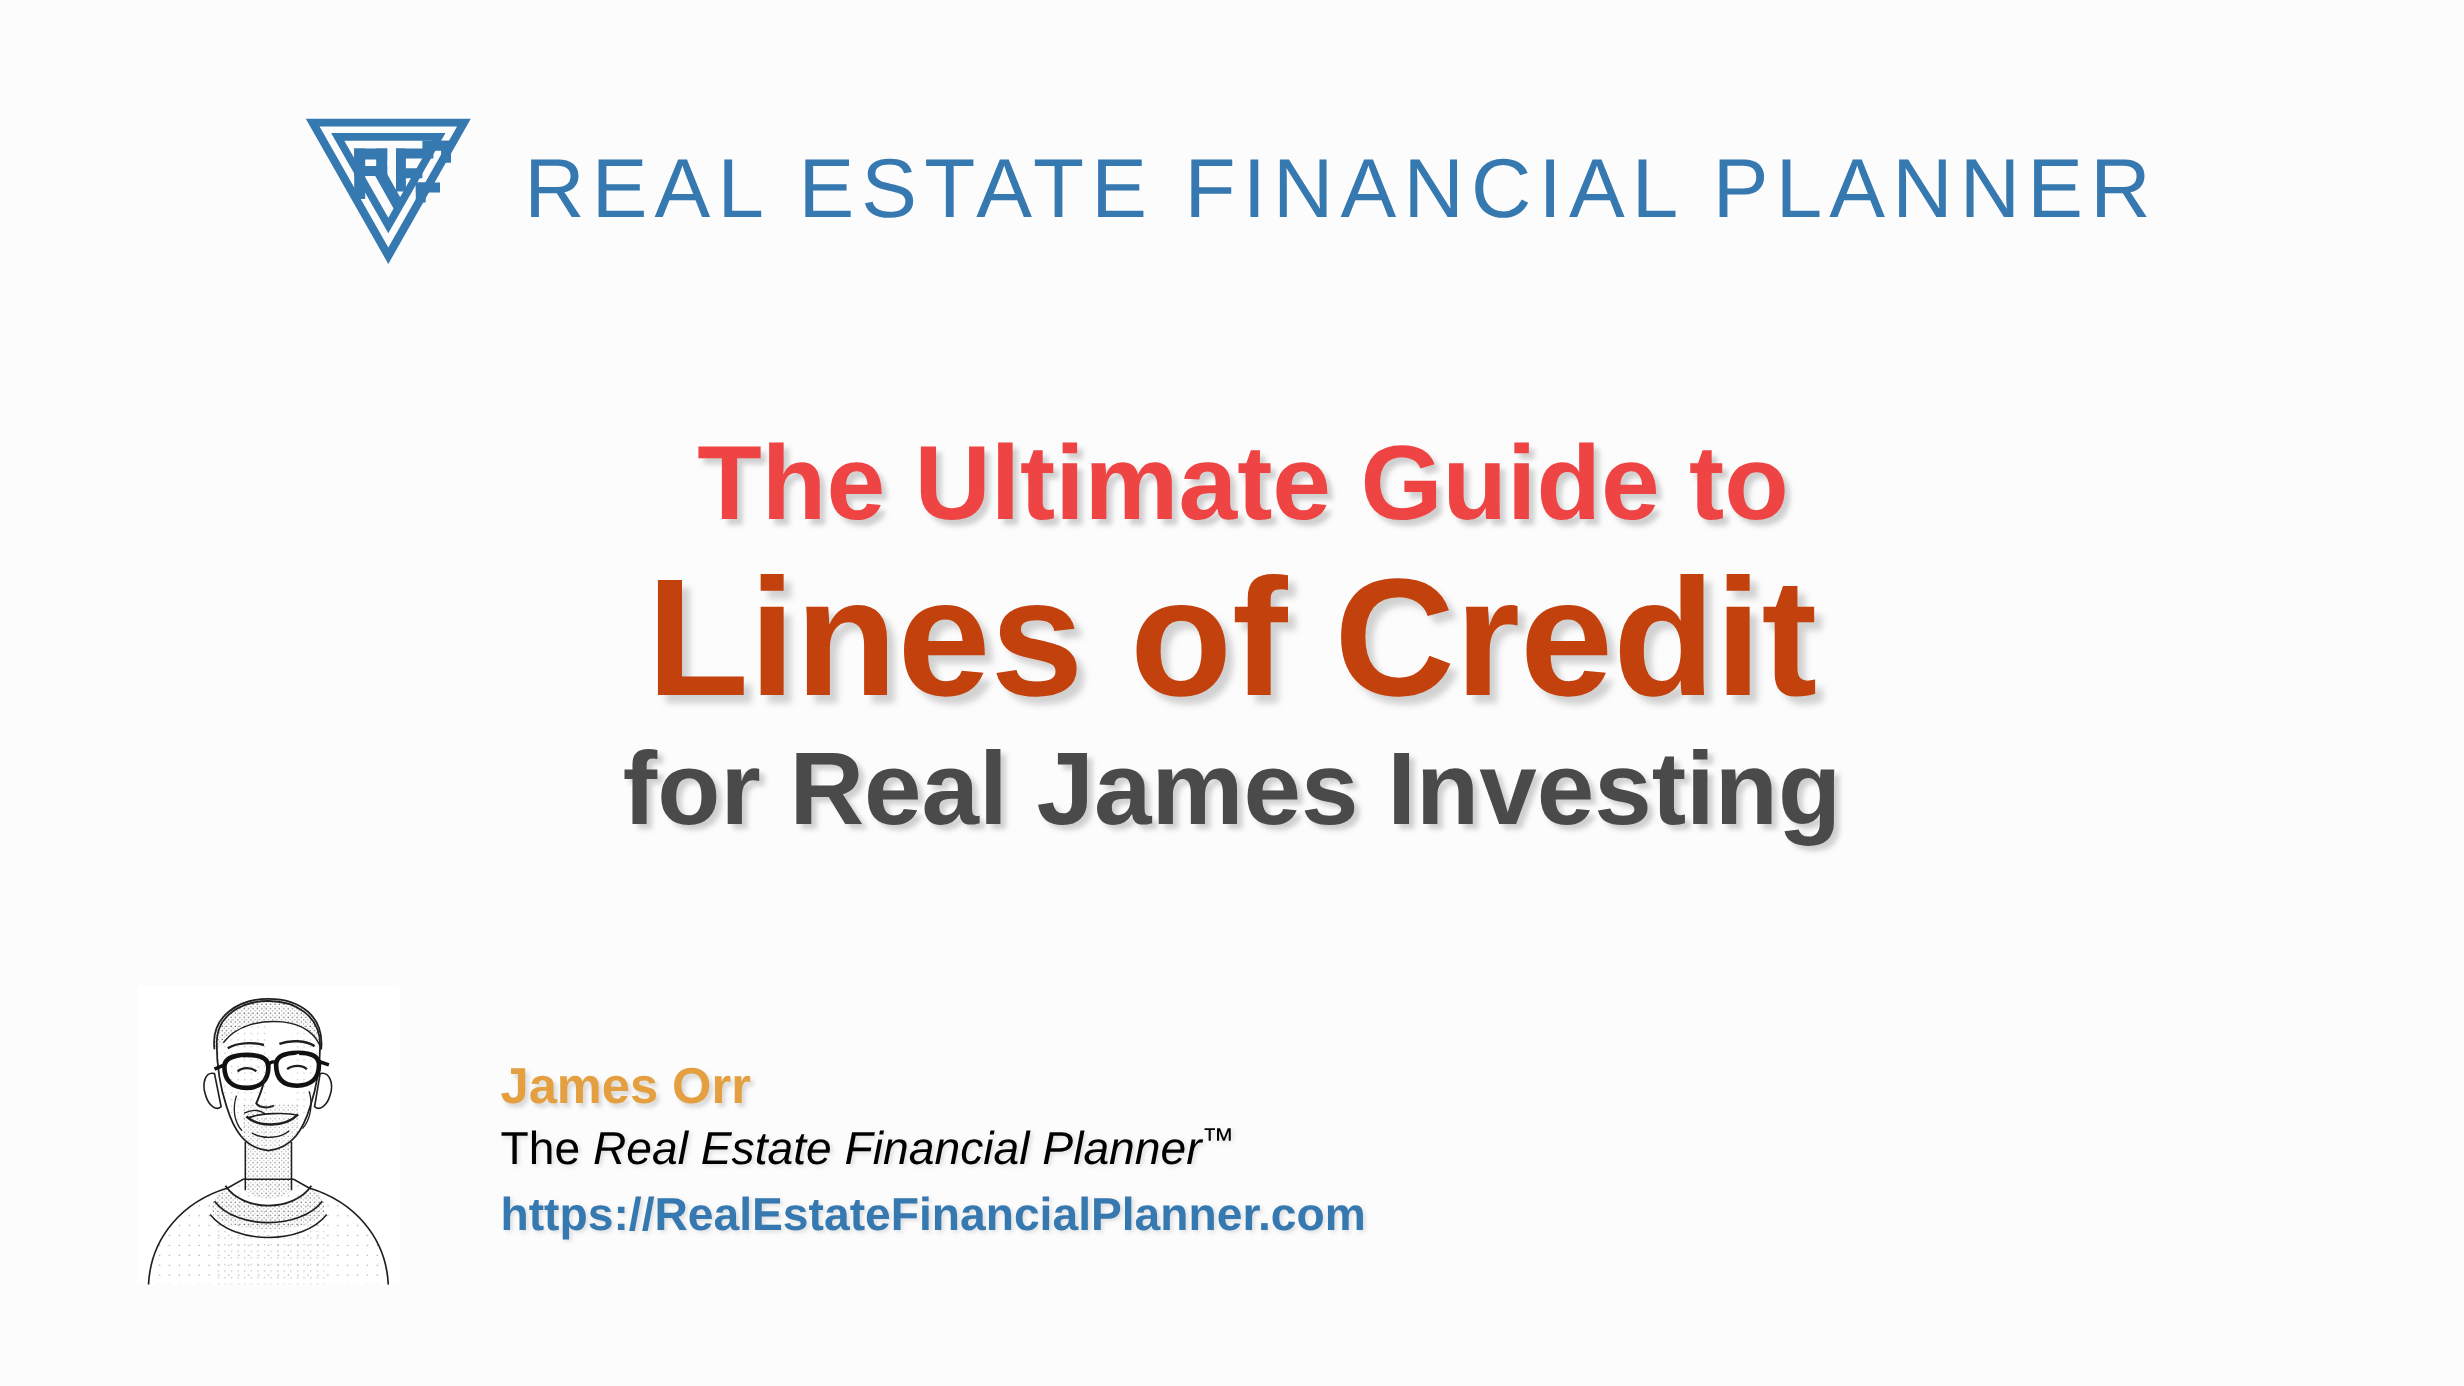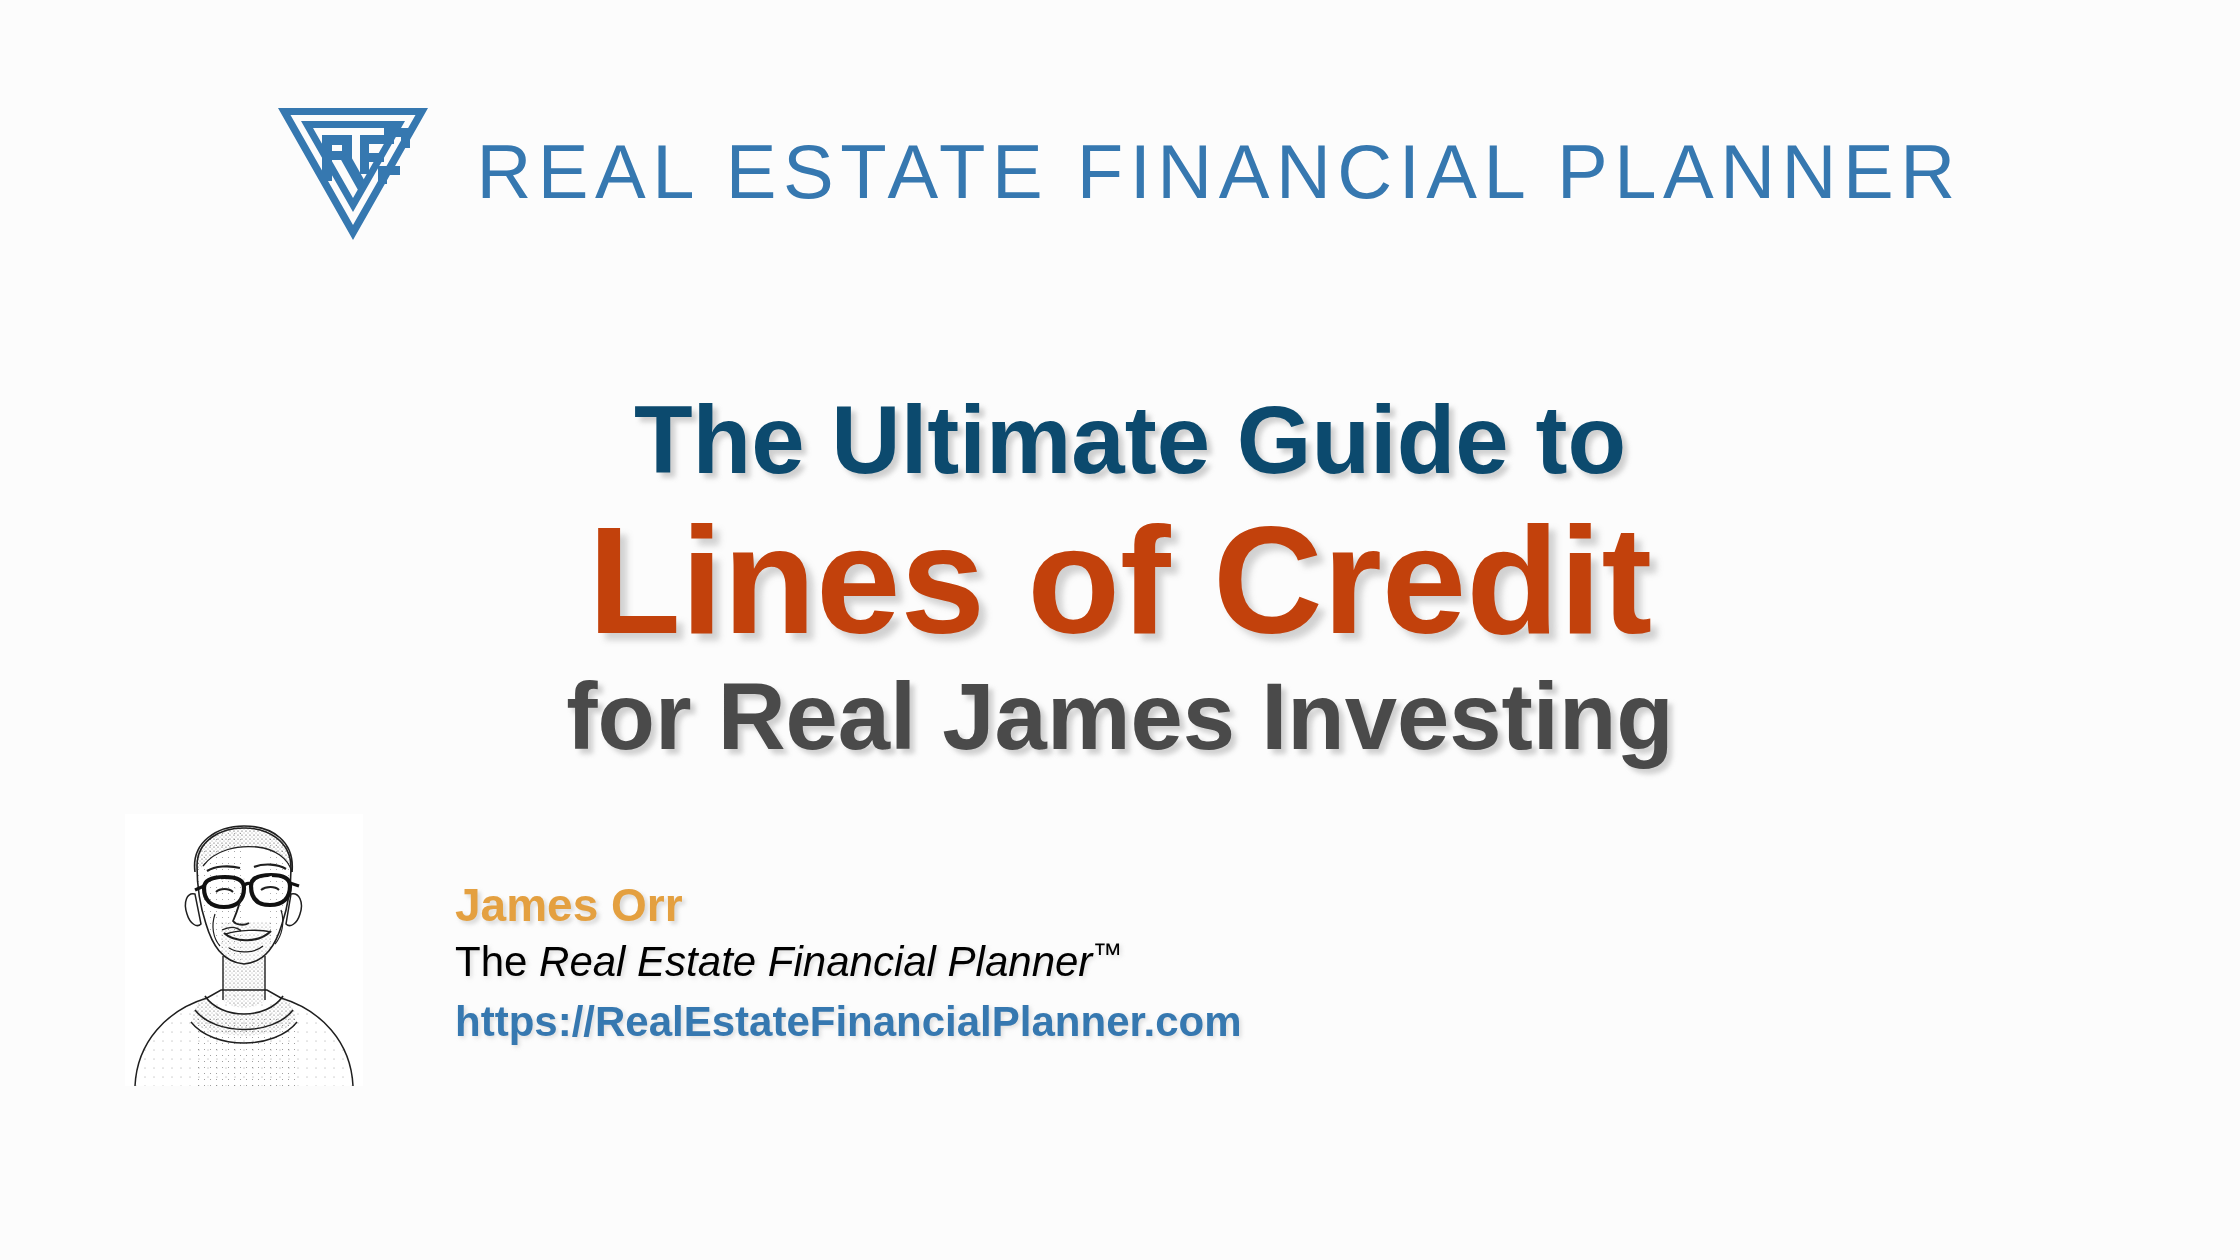--- a/index.html
+++ b/index.html
@@ -65,21 +65,21 @@
 
   .title-line {
     font-family: "Liberation Sans Narrow", "Liberation Sans", sans-serif;
     font-weight: 700;
     white-space: nowrap;
     line-height: 1;
   }
 
   .title-top {
     font-size: 96px;
-    color: #0c4a6e;
+    color: #ef4444;
     text-shadow: 5px 5px 5px rgba(140,140,140,0.40);
     margin-bottom: 16px;
     padding-left: 20px;
   }
 
   .title-main {
     font-size: 152px;
     color: #c2410c;
     text-shadow: 7px 7px 6px rgba(150,150,150,0.42);
     margin-bottom: 14px;
@@ -88,21 +88,21 @@
   .title-sub {
     font-size: 94px;
     color: #4a4a4a;
     text-shadow: 5px 5px 5px rgba(140,140,140,0.40);
   }
 
   
   .byline {
     position: absolute;
     left: 125px;
-    top: 814px;
+    top: 896px;
     display: flex;
     flex-direction: row;
     align-items: flex-start;
     gap: 92px;
   }
 
   .portrait {
     width: 238px;
     height: 272px;
     flex: 0 0 auto;

